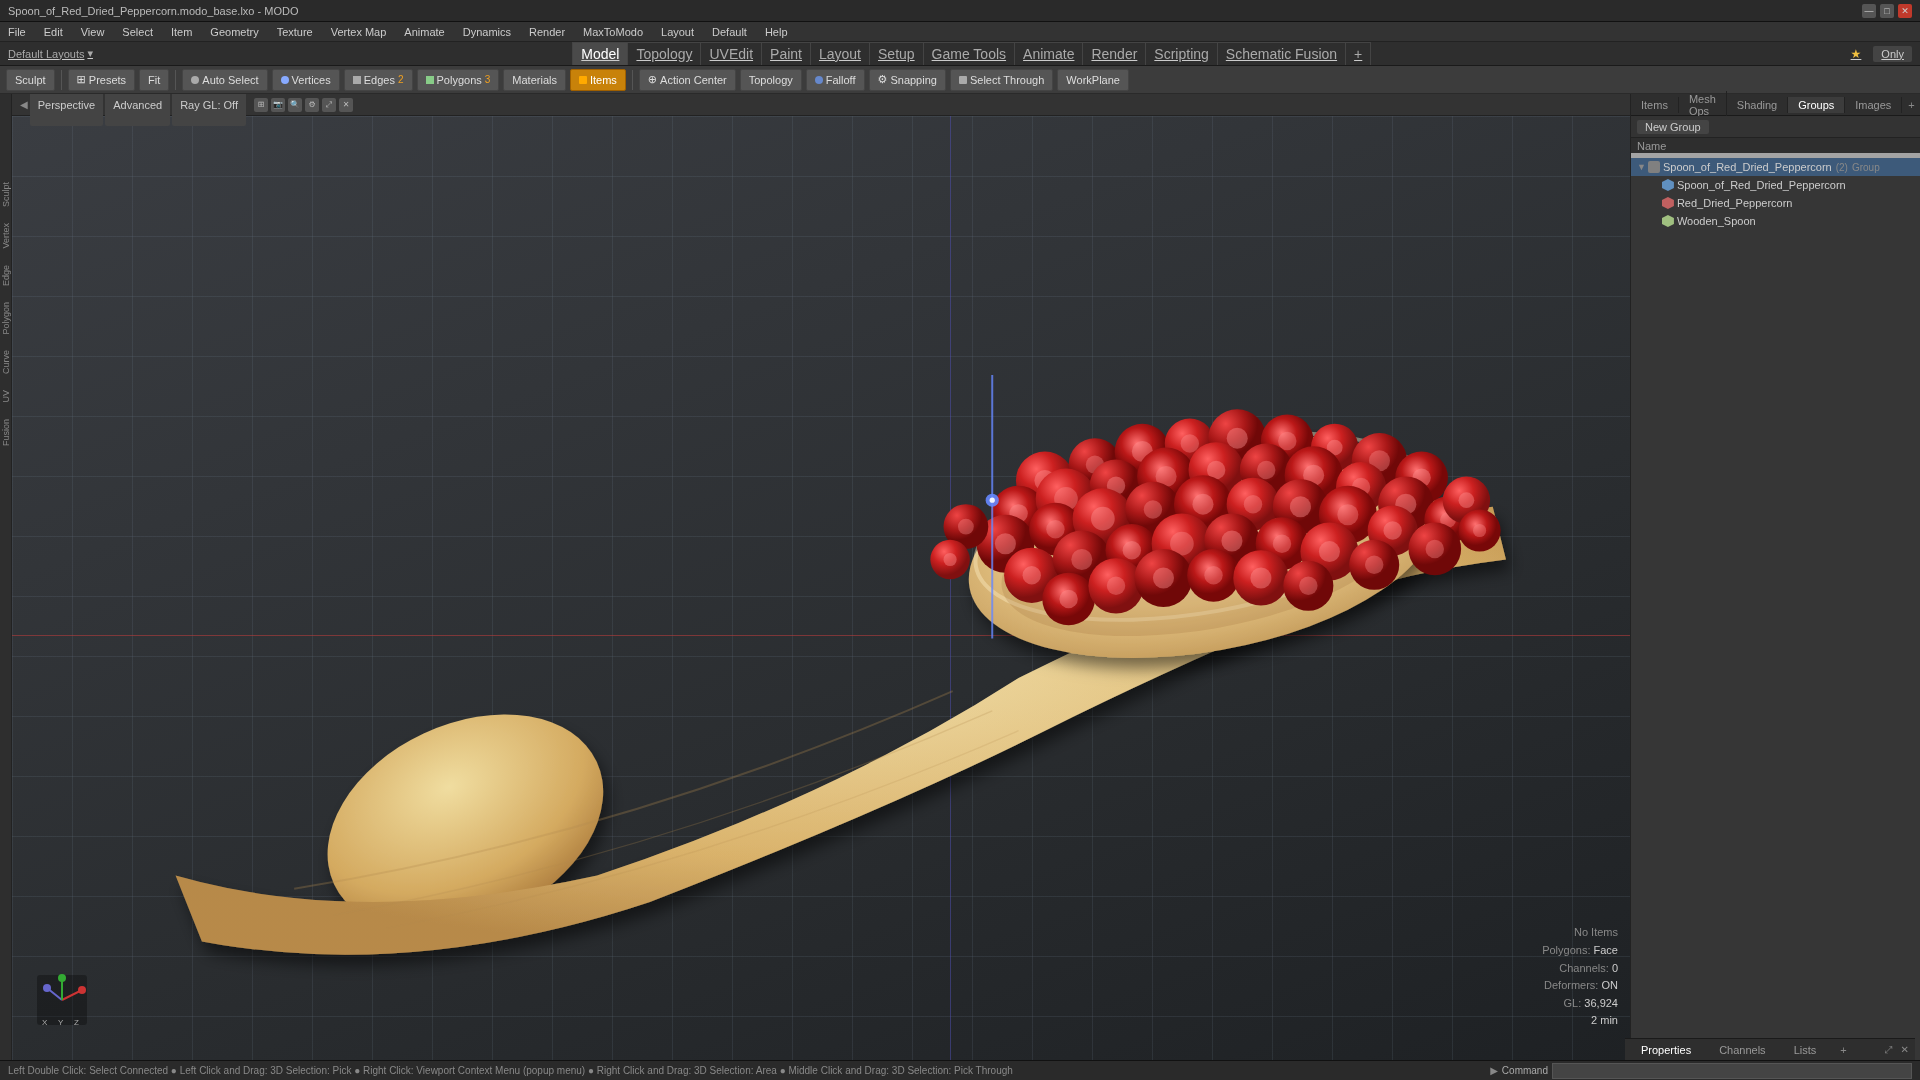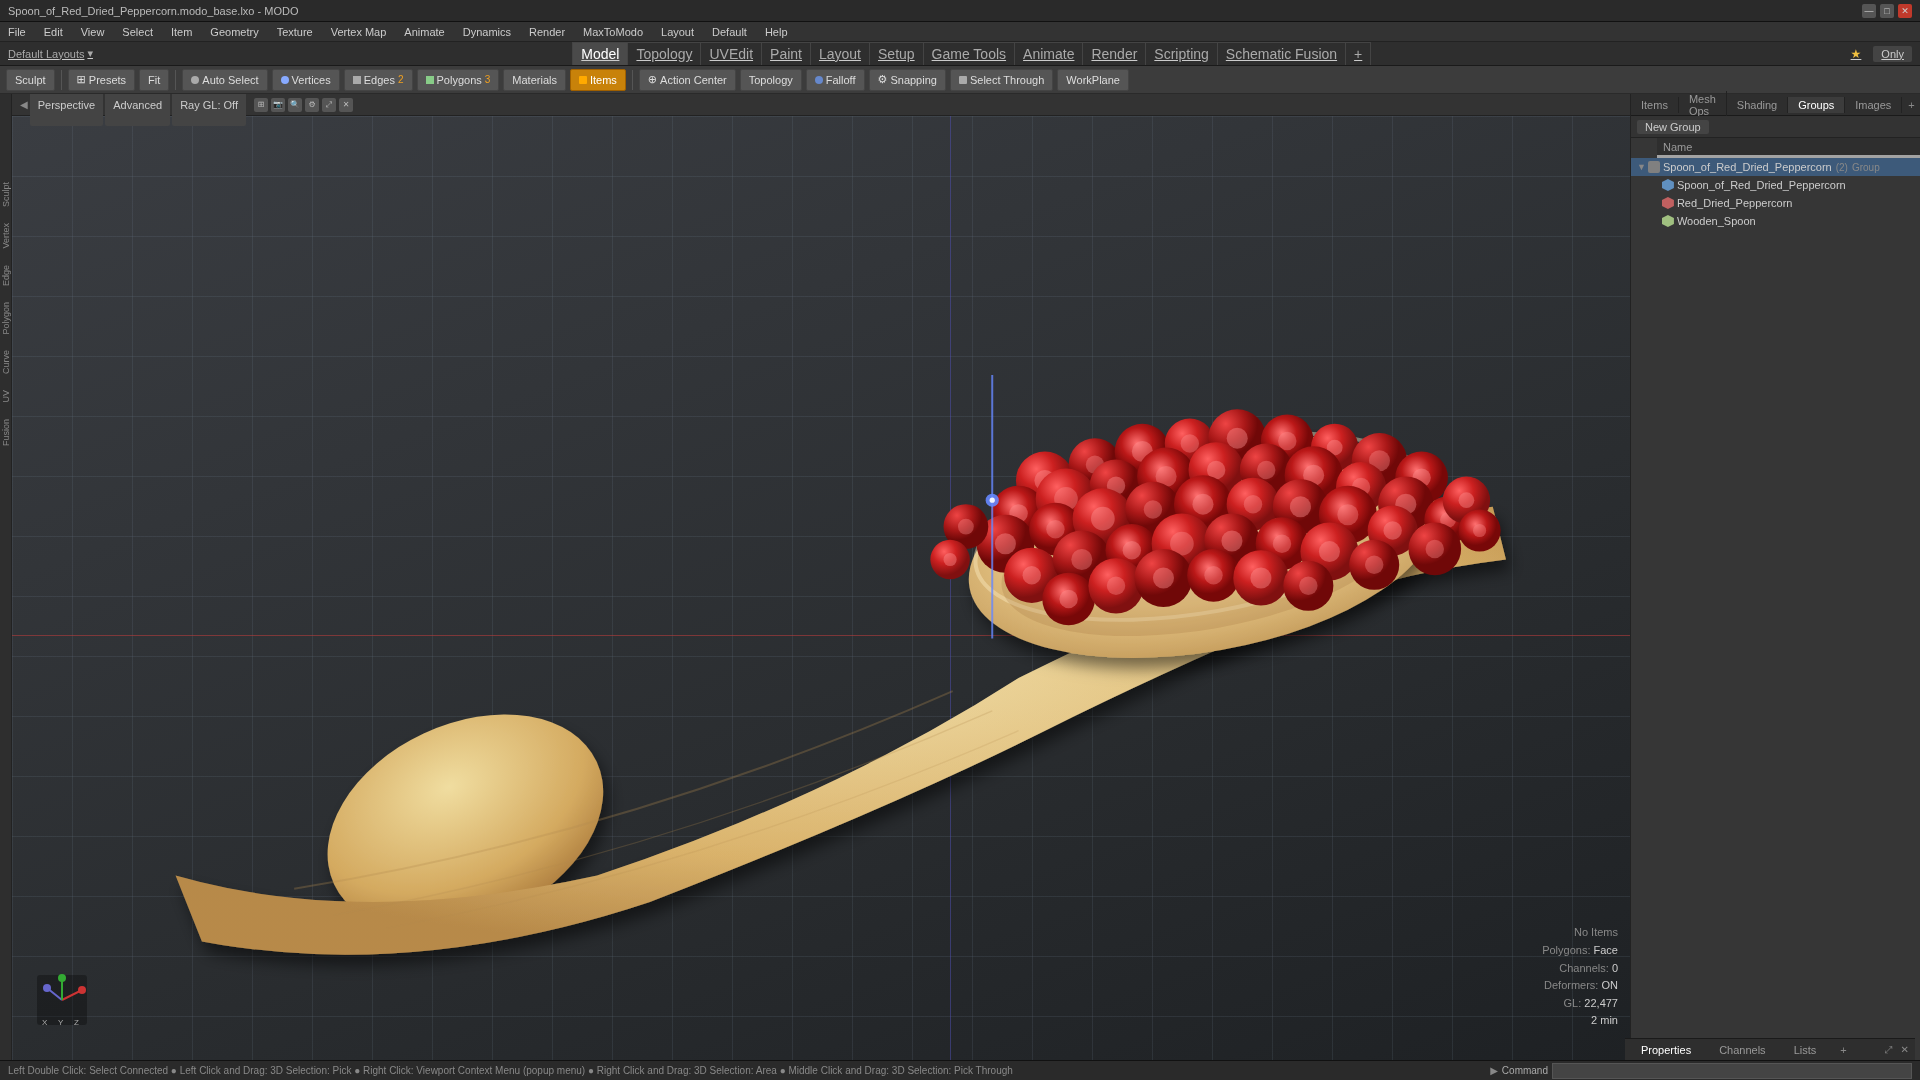--- a/index.html
+++ b/index.html
@@ -118,22 +118,21 @@
 
     
     #groups-panel { flex: 1; overflow: hidden; display: flex; flex-direction: column; }
     #groups-toolbar {
       height: 22px; background: #333; display: flex; align-items: center; padding: 0 6px; gap: 4px;
       border-bottom: 1px solid #222;
     }
     .gp-btn { padding: 1px 8px; background: #444; color: #ccc; font-size: 11px; border-radius: 2px; cursor: pointer; }
     #groups-header {
       height: 20px; background: #2e2e2e; display: flex; align-items: center; padding: 0 6px;
-      border-bottom: 3px solid #a3a3a3;
-      margin-left: 26px;
+      border-bottom: 5px solid #a3a3a3;
     }
     .gh-col { font-size: 11px; color: #999; }
     #groups-list { flex: 1; overflow-y: auto; background: #363636; }
     .group-row { display: flex; align-items: center; padding: 2px 6px; cursor: pointer; min-height: 18px; }
     .group-row.selected { background: #3d5a7a; }
     .group-indent { display: flex; align-items: center; }
     .group-arrow { color: #888; font-size: 9px; margin-right: 2px; }
     .group-icon { width: 12px; height: 12px; margin-right: 3px; display: inline-block; }
     .group-icon.mesh { background: #6090c0; clip-path: polygon(50% 0%, 100% 25%, 100% 75%, 50% 100%, 0% 75%, 0% 25%); }
     .group-icon.group { background: #808080; border-radius: 2px; }
@@ -502,21 +501,21 @@
         <div>
           <span class="stat-label">Channels:</span>
           <span class="stat-val">0</span>
         </div>
         <div>
           <span class="stat-label">Deformers:</span>
           <span class="stat-val">ON</span>
         </div>
         <div>
           <span class="stat-label">GL:</span>
-          <span class="stat-val">22,477</span>
+          <span class="stat-val">36,924</span>
         </div>
         <div><span class="stat-val">2 min</span></div>
       </div>
     </div>
   </div>
 
   <div id="right-panel">
 
     <div id="right-panel-tabs">
       <div class="rp-tab">Items</div>

